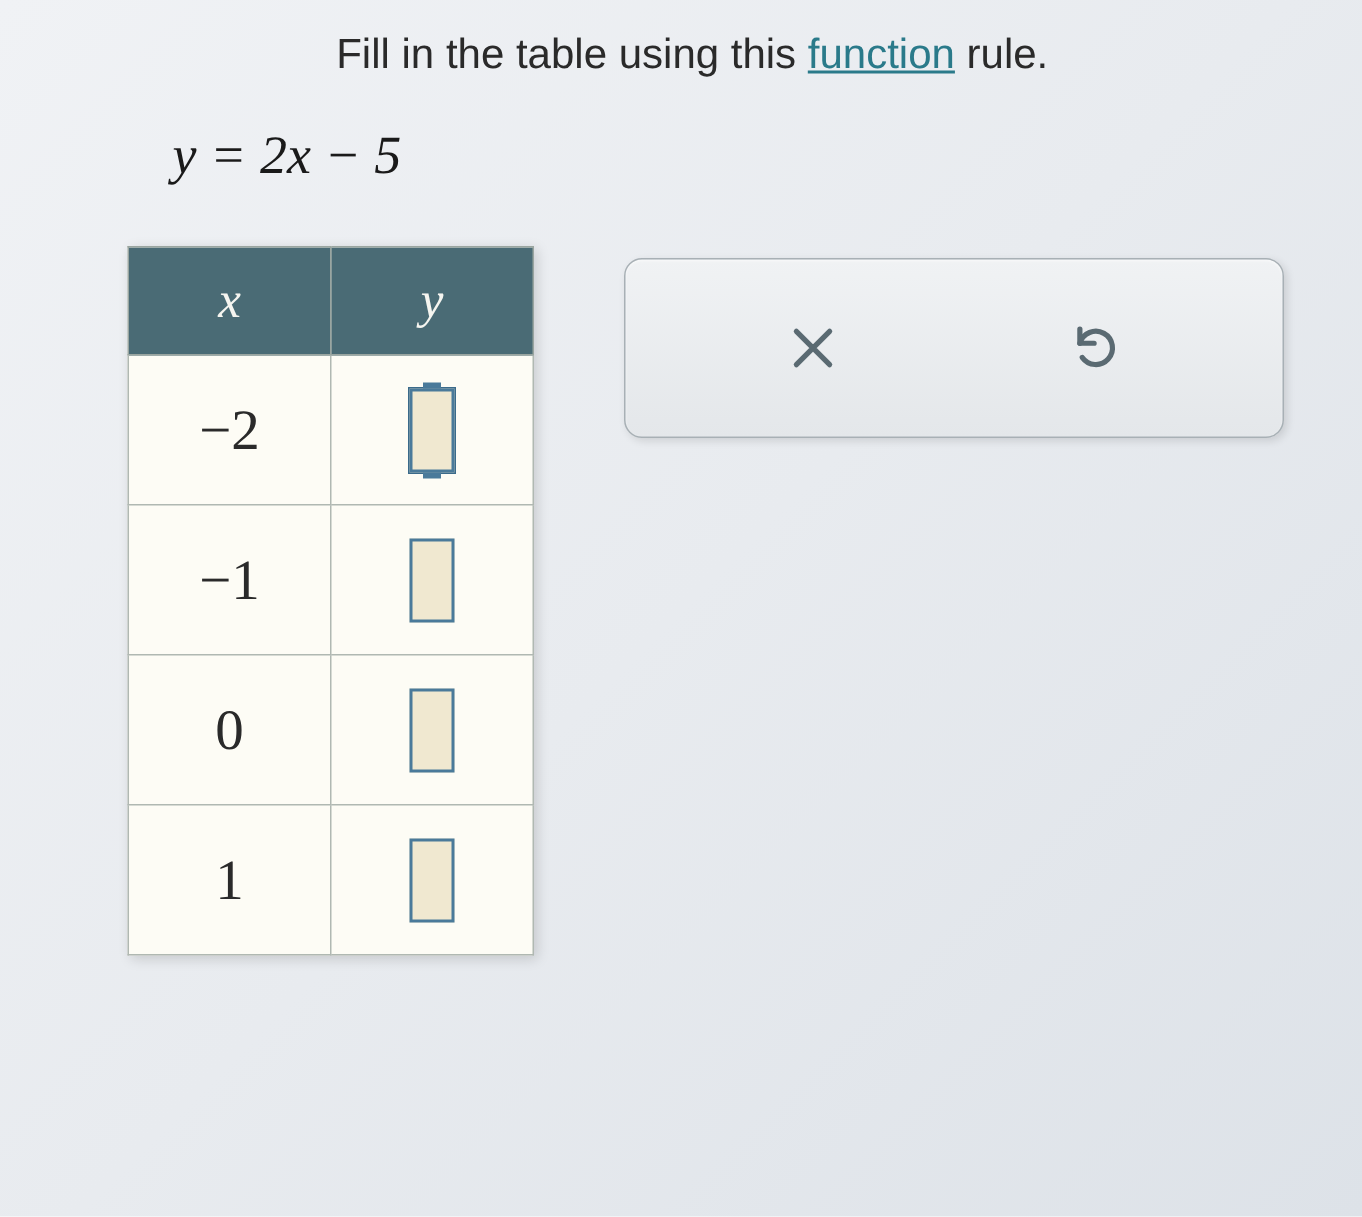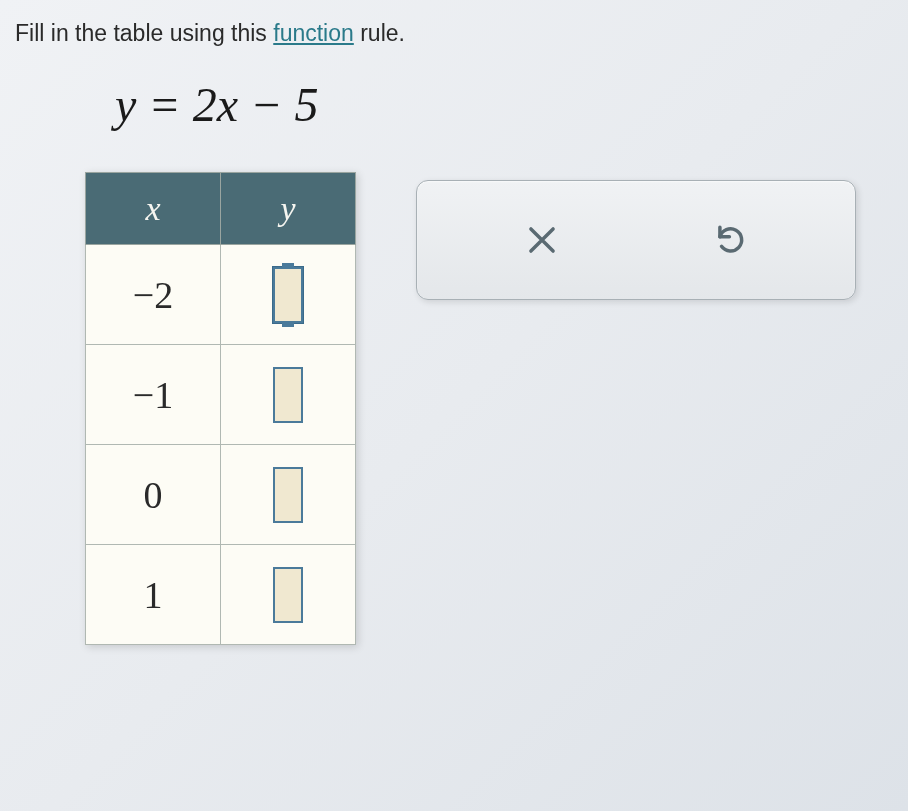--- a/index.html
+++ b/index.html
@@ -6,32 +6,33 @@
     body {
       width: 908px;
       height: 811px;
       background: linear-gradient(135deg, #f0f2f5 0%, #e8ebef 50%, #dde2e8 100%);
       font-family: Georgia, 'Times New Roman', serif;
       padding: 20px 0 0 15px;
       position: relative;
       overflow: hidden;
     }
     .instruction {
-      font-size: 23px;
+      font-size: 28px;
       color: #2a2a2a;
       margin-bottom: 30px;
       font-family: 'Segoe UI', Arial, sans-serif;
       font-weight: 400;
+      text-align: center;
     }
     .instruction a {
       color: #2a7a8a;
       text-decoration: underline;
     }
     .equation {
-      font-size: 48px;
+      font-size: 36px;
       font-style: italic;
       font-family: 'Times New Roman', serif;
       color: #1a1a1a;
       margin-left: 100px;
       margin-bottom: 40px;
     }
     .content-row {
       display: flex;
       align-items: flex-start;
       gap: 60px;

